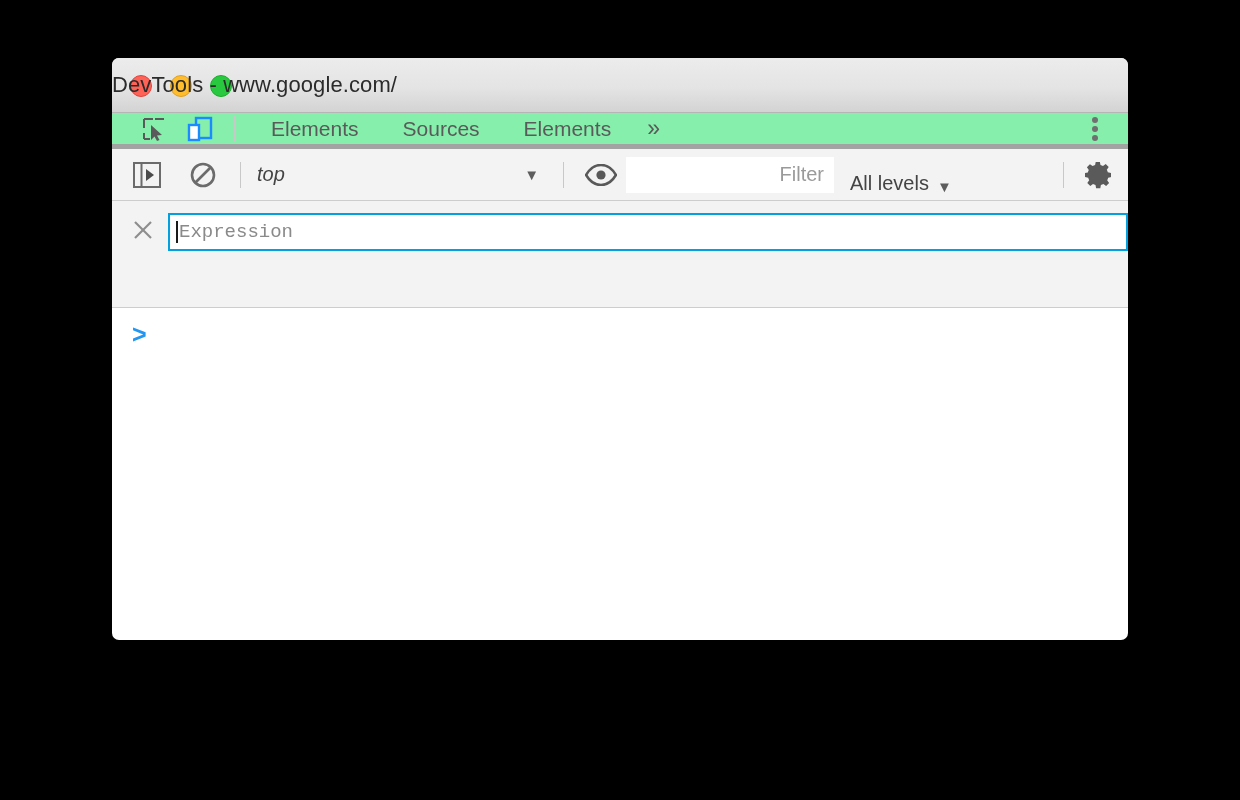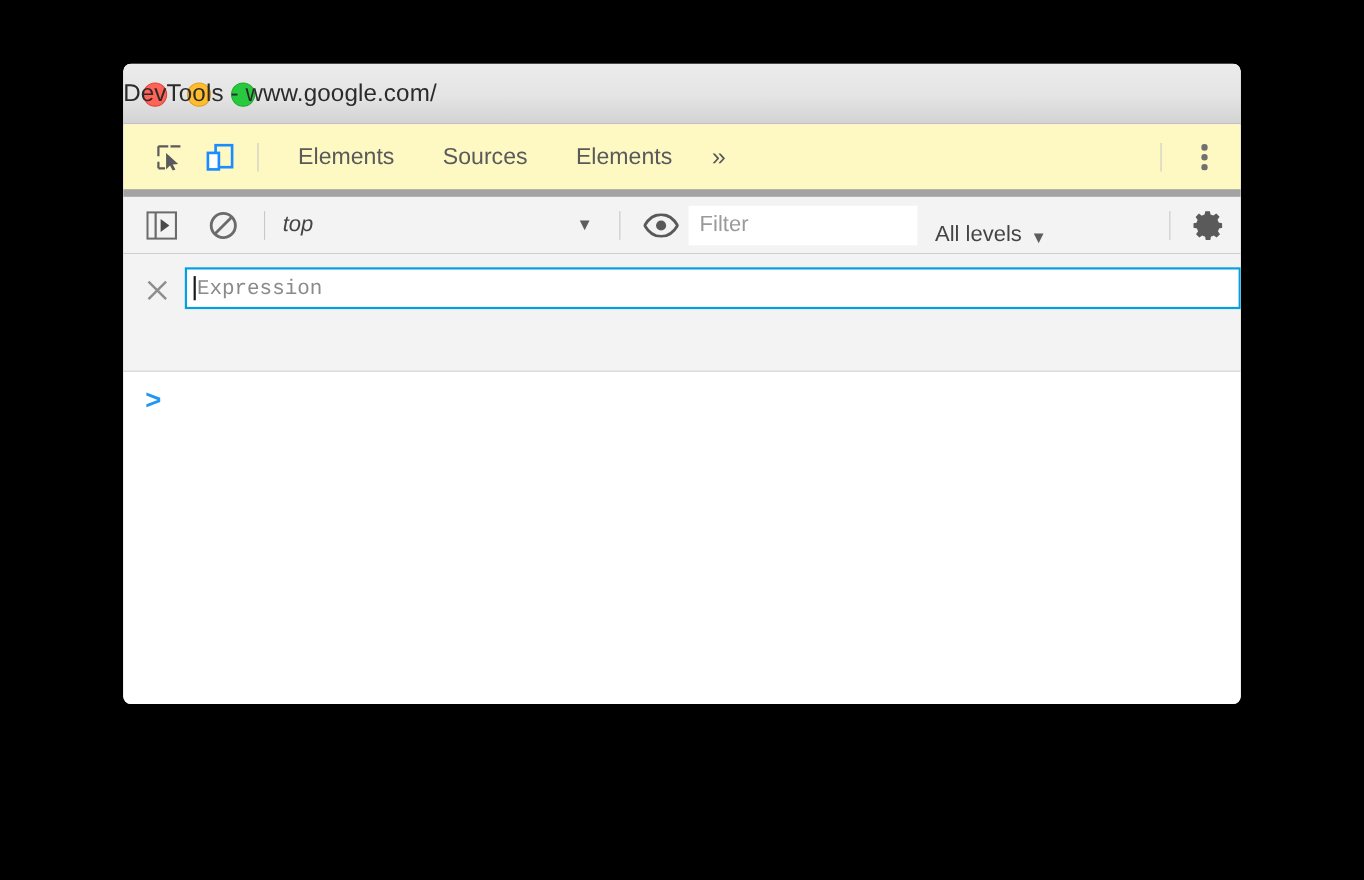--- a/index.html
+++ b/index.html
@@ -52,23 +52,23 @@
     top: 14px;
     text-align: left;
     font-size: 22px;
     color: #2b2b2b;
     letter-spacing: 0.1px;
   }
 
   
   #tabbar {
     position: relative;
-    height: 66px;
-    background: #fef9c3;
-    border-bottom: 7px solid #a3a3a3;
+    height: 36px;
+    background: #86efac;
+    border-bottom: 5px solid #a3a3a3;
     display: flex;
     align-items: center;
     box-sizing: border-box;
   }
   .icon-btn {
     width: 44px;
     height: 44px;
     display: flex;
     align-items: center;
     justify-content: center;
@@ -161,20 +161,21 @@
     height: 36px;
     background: #ffffff;
     border: none;
     outline: none;
     font-size: 20px;
     color: #888;
     padding: 0 10px;
     box-sizing: border-box;
     font-family: "Liberation Sans", sans-serif;
     margin-left: 4px;
+    text-align: right;
   }
   #filter-input::placeholder { color: #9a9a9a; opacity: 1; }
 
   #levels-select {
     display: flex;
     align-items: flex-end;
     margin-left: 16px;
     height: 40px;
   }
   #levels-label { font-size: 20px; color: #444; }
@@ -191,21 +192,21 @@
   
   #live-expr-panel {
     position: relative;
     height: 107px;
     background: #f3f3f3;
     border-bottom: 1px solid #cdcdcd;
     box-sizing: border-box;
   }
   #expr-row {
     display: flex;
-    align-items: flex-end;
+    align-items: flex-start;
     padding-top: 12px;
   }
   #expr-remove-btn {
     width: 34px;
     height: 34px;
     margin-left: 14px;
     display: flex;
     align-items: center;
     justify-content: center;
     flex: 0 0 auto;

